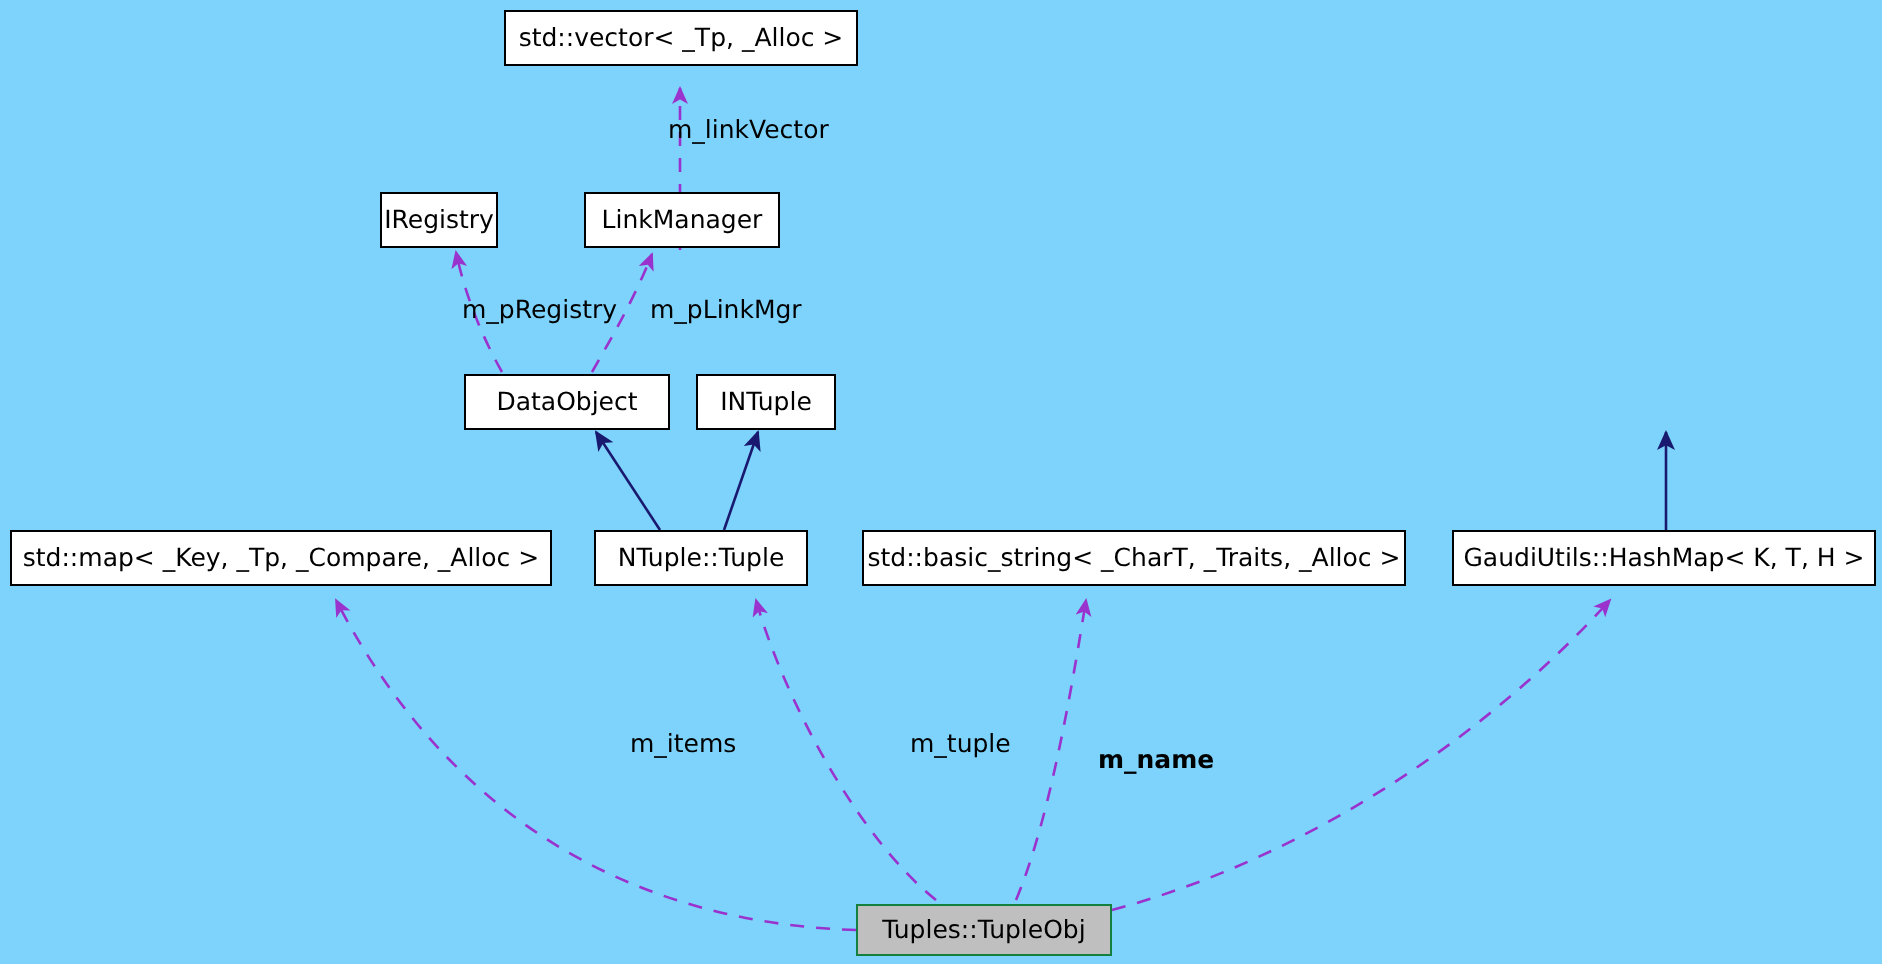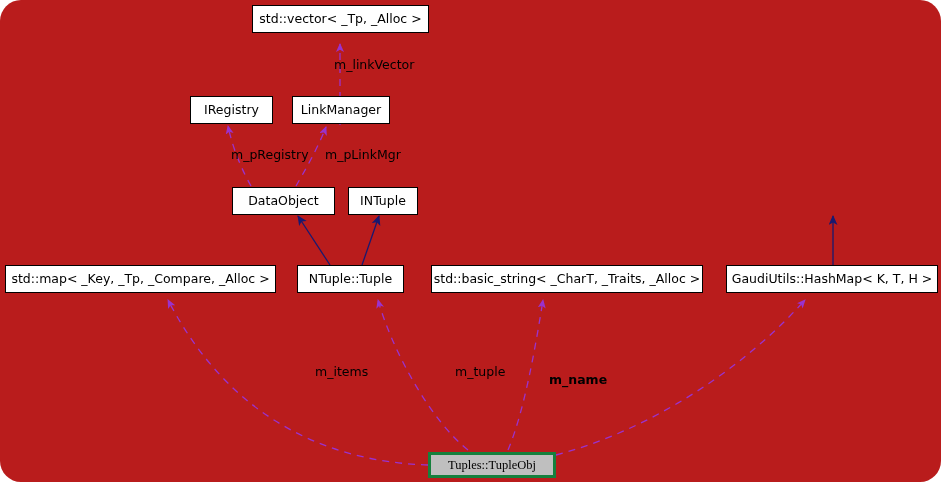--- a/index.html
+++ b/index.html
@@ -7,23 +7,22 @@
     padding: 0;
     background: #ffffff;
   }
   body {
     font-family: "DejaVu Sans", sans-serif;
   }
   #diagram-root {
     position: relative;
     width: 941px;
     height: 482px;
-    background: #b91c1c;
+    background: #7dd3fc;
     overflow: hidden;
-    border-radius: 21px;
   }
   #edge-layer {
     position: absolute;
     left: 0;
     top: 0;
     width: 941px;
     height: 482px;
   }
   .node {
     position: absolute;
@@ -34,22 +33,21 @@
     font-size: 12.5px;
     line-height: 1;
     display: flex;
     align-items: center;
     justify-content: center;
     white-space: nowrap;
     z-index: 3;
   }
   .node.focus {
     background: #bfbfbf;
-    border: 3px solid #15803d;
-    font-family: Liberation Serif, serif;
+    border: 1px solid #15803d;
   }
   .edge-label {
     position: absolute;
     font-size: 12.5px;
     color: #000000;
     white-space: nowrap;
     z-index: 4;
     line-height: 1.22;
     text-align: center;
   }
@@ -90,21 +88,21 @@
 
     <path d="M 508,450 C 524,412 535,350 543,300" fill="none" stroke="#9a32cd" stroke-width="1.3" stroke-dasharray="7,6" marker-end="url(#arrow-assoc)"></path>
 
     <path d="M 556,455 C 650,430 742,370 805,300" fill="none" stroke="#9a32cd" stroke-width="1.3" stroke-dasharray="7,6" marker-end="url(#arrow-assoc)"></path>
   </svg>
 
   <div class="node" style="left:252px; top:5px; width:177px; height:28px;">
     <span>std::vector&lt; _Tp, _Alloc &gt;</span>
   </div>
 
-  <div class="node" style="left:190px; top:96px; width:83px; height:28px;">
+  <div class="node" style="left:190px; top:96px; width:59px; height:28px;">
     <span>IRegistry</span>
   </div>
 
   <div class="node" style="left:292px; top:96px; width:98px; height:28px;">
     <span>LinkManager</span>
   </div>
 
   <div class="node" style="left:232px; top:187px; width:103px; height:28px;">
     <span>DataObject</span>
   </div>

